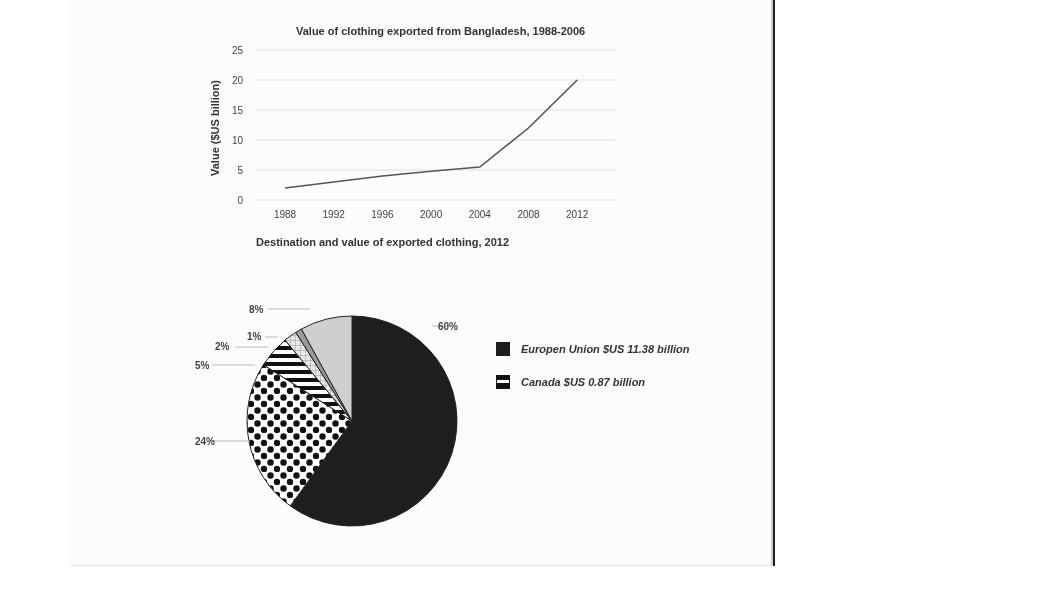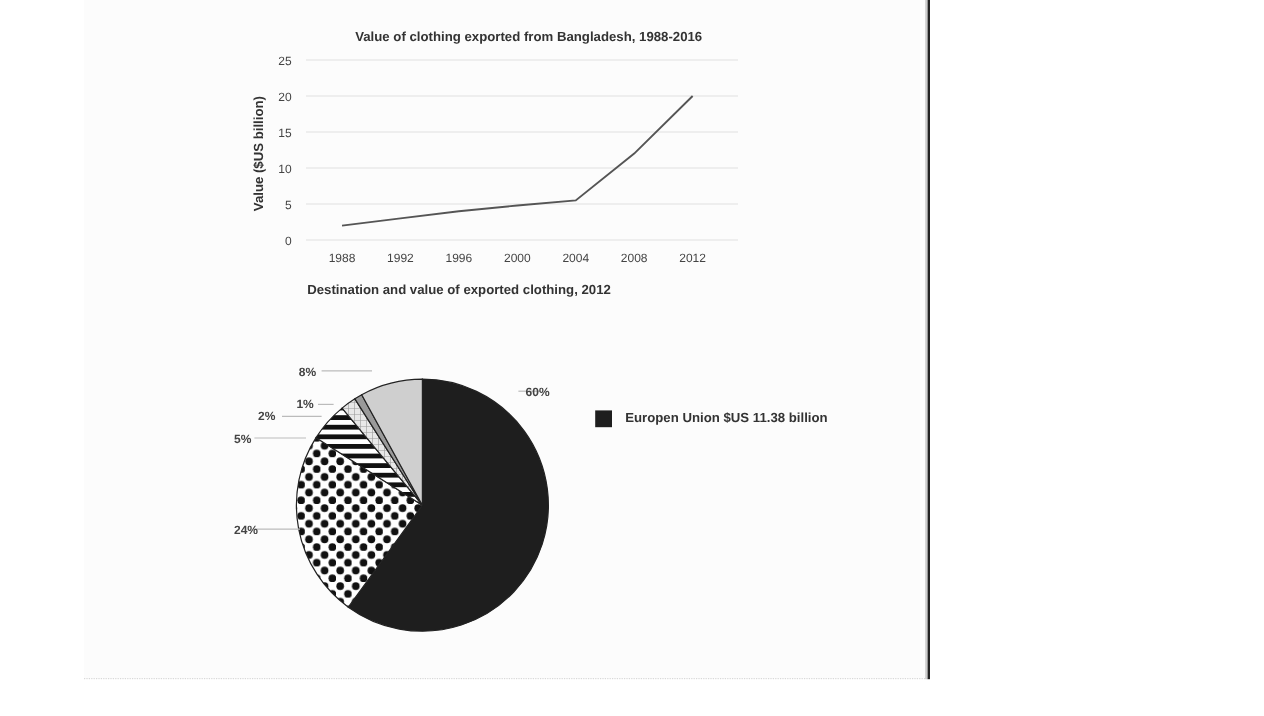--- a/index.html
+++ b/index.html
@@ -4,33 +4,33 @@
 <style>
   html, body { margin: 0; padding: 0; background: #ffffff; }
   body { width: 1053px; height: 597px; position: relative; overflow: hidden;
          font-family: "Liberation Sans", "DejaVu Sans", sans-serif; color: #333; }
   .panel { position: absolute; left: 70px; top: 0; width: 703px; height: 565px;
            background: #fcfcfc; border-bottom: 1px dotted #d8d8d8; }
   .vline { position: absolute; left: 773px; top: 0; width: 2px; height: 566px;
            background: #222; box-shadow: -2px 0 0 #ccc; }
   svg text { font-family: "Liberation Sans", "DejaVu Sans", sans-serif; }
   .chart-title { position: absolute; font-size: 11px; font-weight: bold; color: #333; white-space: nowrap; }
-  .legend { position: absolute; left: 496px; top: 332px; }
+  .legend { position: absolute; left: 496px; top: 332px; font-style: italic; }
   .legend-item { display: flex; align-items: center; height: 33px; }
   .legend-item:nth-child(3) { height: 33px; }
   .swatch { width: 14px; height: 14px; margin-right: 11px; box-sizing: border-box; }
   .legend-label { font-size: 11px; font-weight: bold; color: #333; white-space: nowrap; }
 </style>
 </head>
 <body>
 
 <div class="panel"></div>
 <div class="vline"></div>
 
-<div class="chart-title" style="left:296px; top:25px;">Value of clothing exported from Bangladesh, 1988-2016</div>
+<div class="chart-title" style="left:296px; top:25px;">Value of clothing exported from Bangladesh, 1988-2006</div>
 
 <svg id="line-svg" width="1053" height="300" style="position:absolute;left:0;top:0;">
   <g id="grid">
       <line x1="255" x2="615" y1="200" y2="200" stroke="#e0e0e0" stroke-width="1"></line>
       <line x1="255" x2="615" y1="170" y2="170" stroke="#e0e0e0" stroke-width="1"></line>
       <line x1="255" x2="615" y1="140" y2="140" stroke="#e0e0e0" stroke-width="1"></line>
       <line x1="255" x2="615" y1="110" y2="110" stroke="#e0e0e0" stroke-width="1"></line>
       <line x1="255" x2="615" y1="80" y2="80" stroke="#e0e0e0" stroke-width="1"></line>
       <line x1="255" x2="615" y1="50" y2="50" stroke="#e0e0e0" stroke-width="1"></line>
     </g>
@@ -95,13 +95,17 @@
       <line x1="118" y1="19" x2="160" y2="19" stroke="#bbb" stroke-width="1"></line>
       <text x="99" y="23" font-size="10" font-weight="bold" fill="#444" text-anchor="start">8%</text>
     </g>
 </svg>
 
 <div class="legend">
   <div class="legend-item">
     <div class="swatch" style="background:#1e1e1e;"></div>
     <span class="legend-label">Europen Union $US 11.38 billion</span>
   </div>
+  <div class="legend-item">
+    <div class="swatch" style="border:1.5px solid #111;background:linear-gradient(#111 0 35%, #fff 35% 60%, #111 60% 100%);"></div>
+    <span class="legend-label">Canada $US 0.87 billion</span>
+  </div>
 </div>
 
 </body></html>

